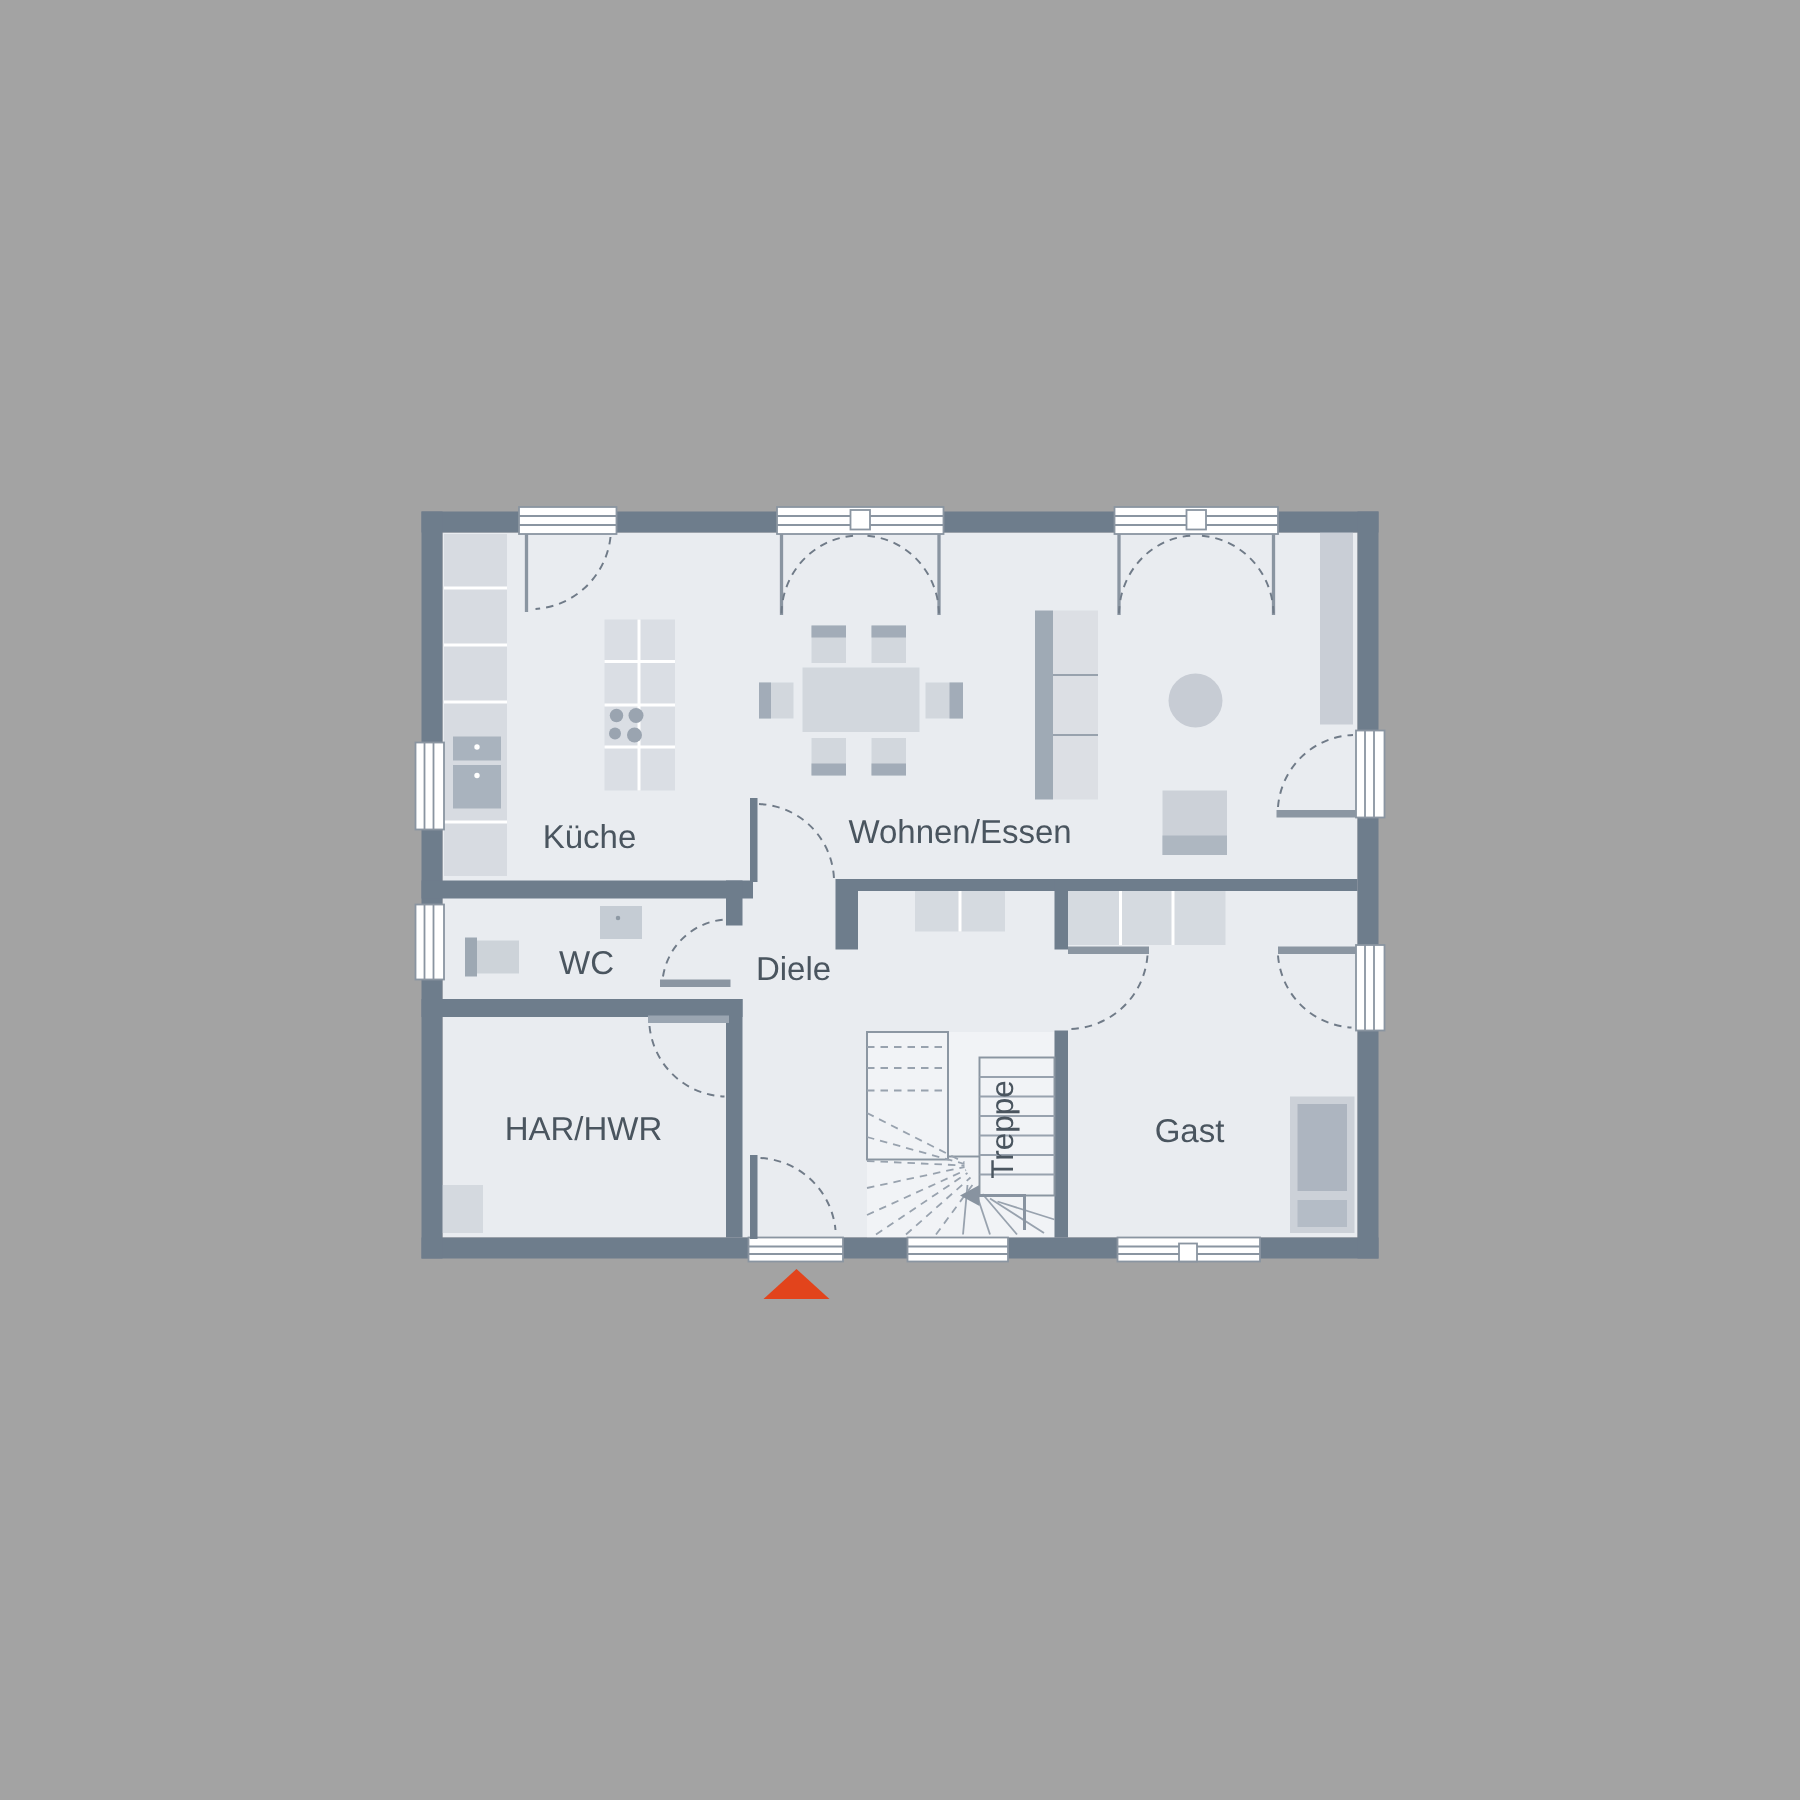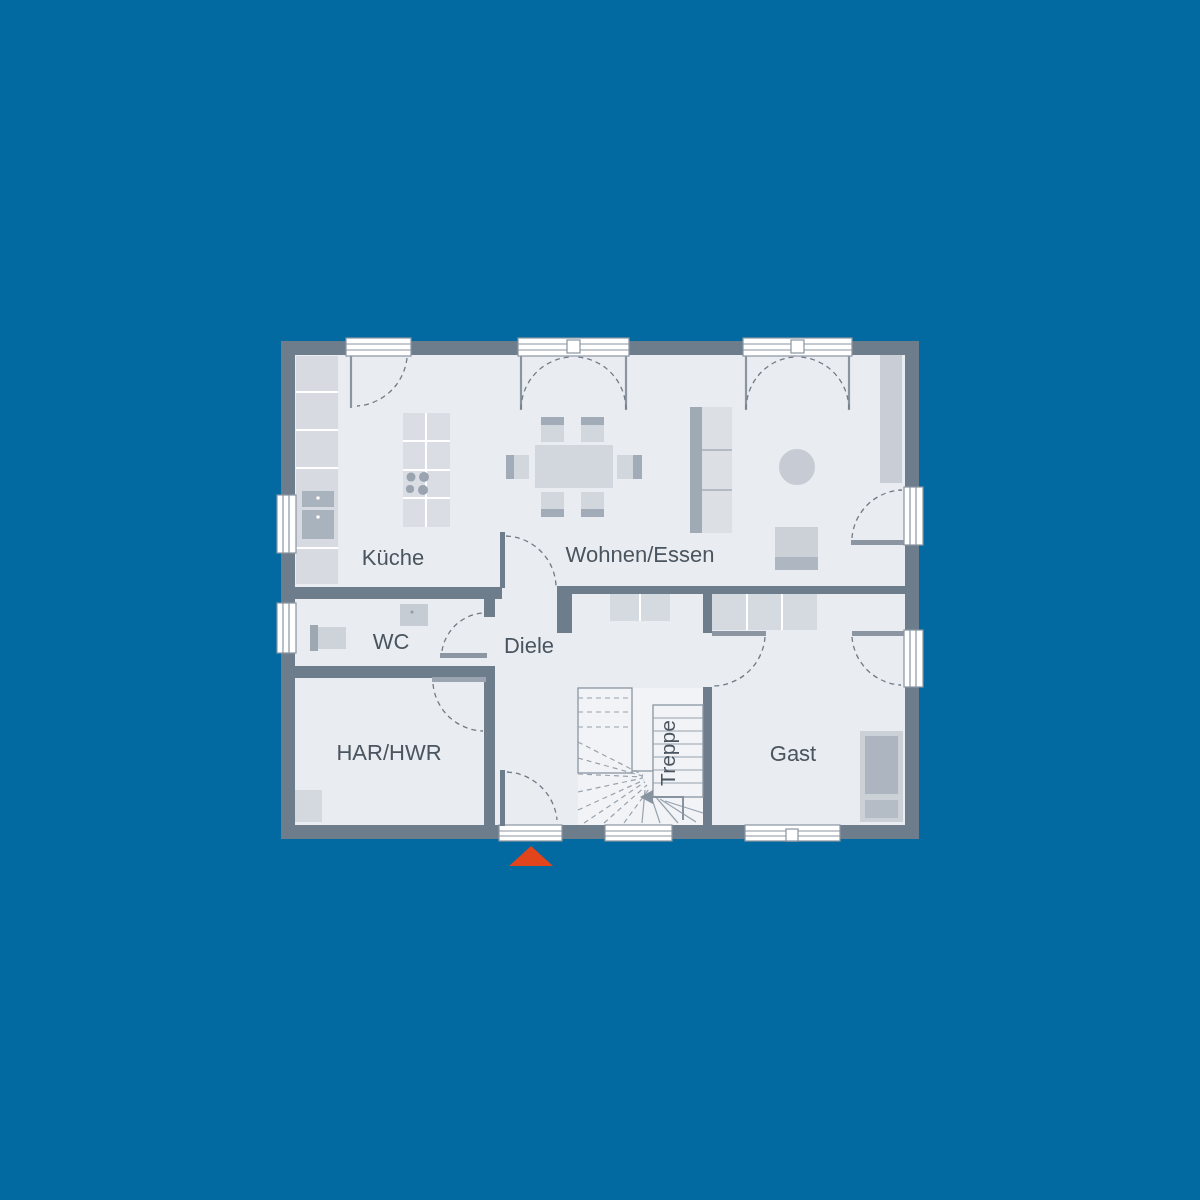--- a/index.html
+++ b/index.html
@@ -7,21 +7,21 @@
     padding: 0;
     background: #ffffff;
     width: 1200px;
     height: 1200px;
     font-family: "Liberation Sans", "DejaVu Sans", sans-serif;
   }
   .page {
     position: relative;
     width: 1200px;
     height: 1200px;
-    background: #0369a1;
+    background: #a3a3a3;
   }
   svg { display: block; }
   .room-label {
     font-family: "Liberation Sans", "DejaVu Sans", sans-serif;
     font-size: 22px;
     fill: #4a555f;
   }
   .stair-label {
     font-family: "Liberation Sans", "DejaVu Sans", sans-serif;
     font-size: 21px;

